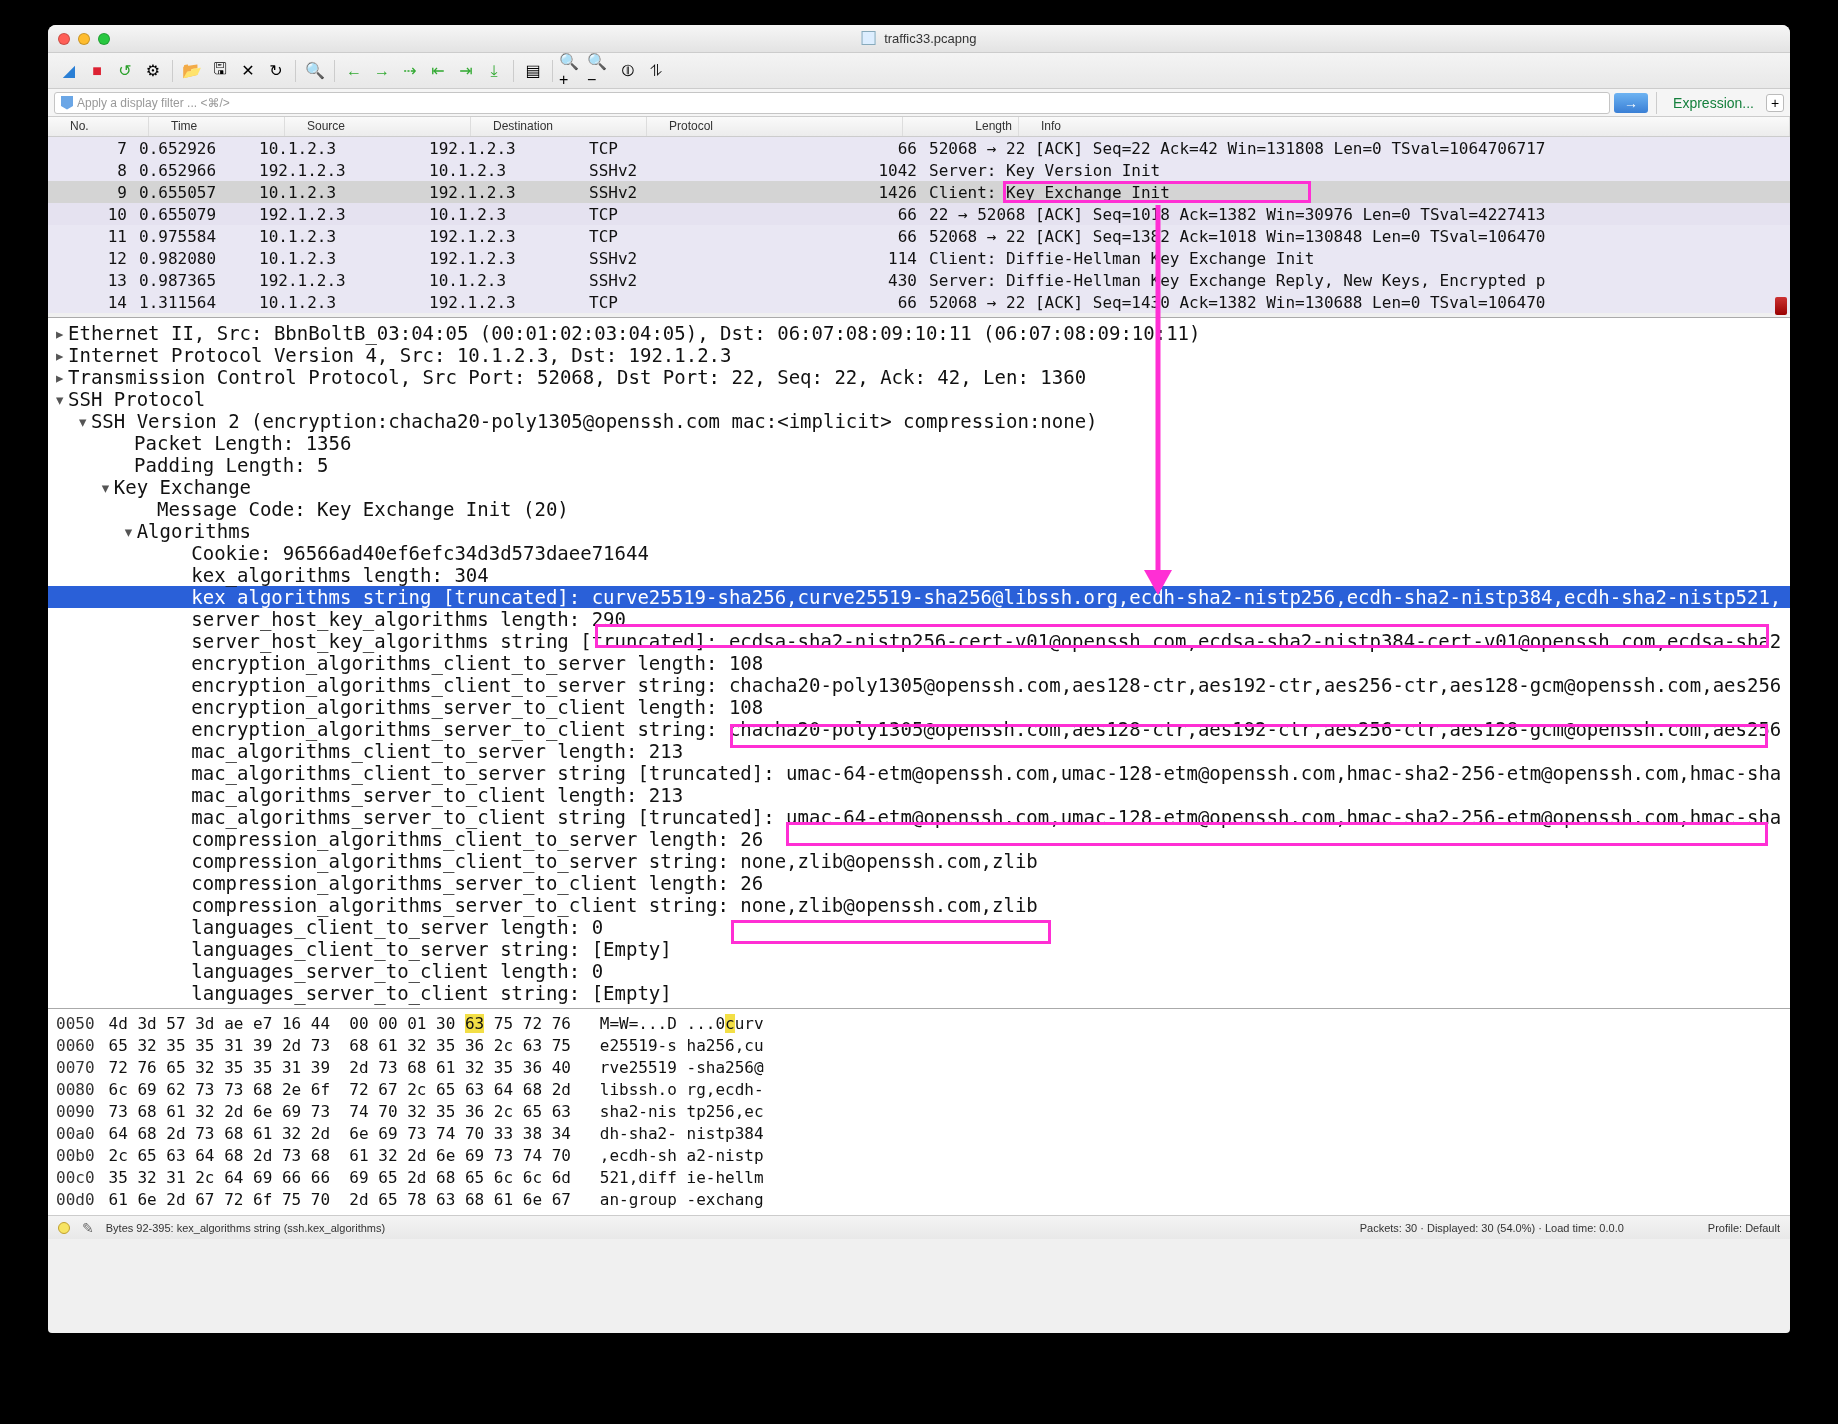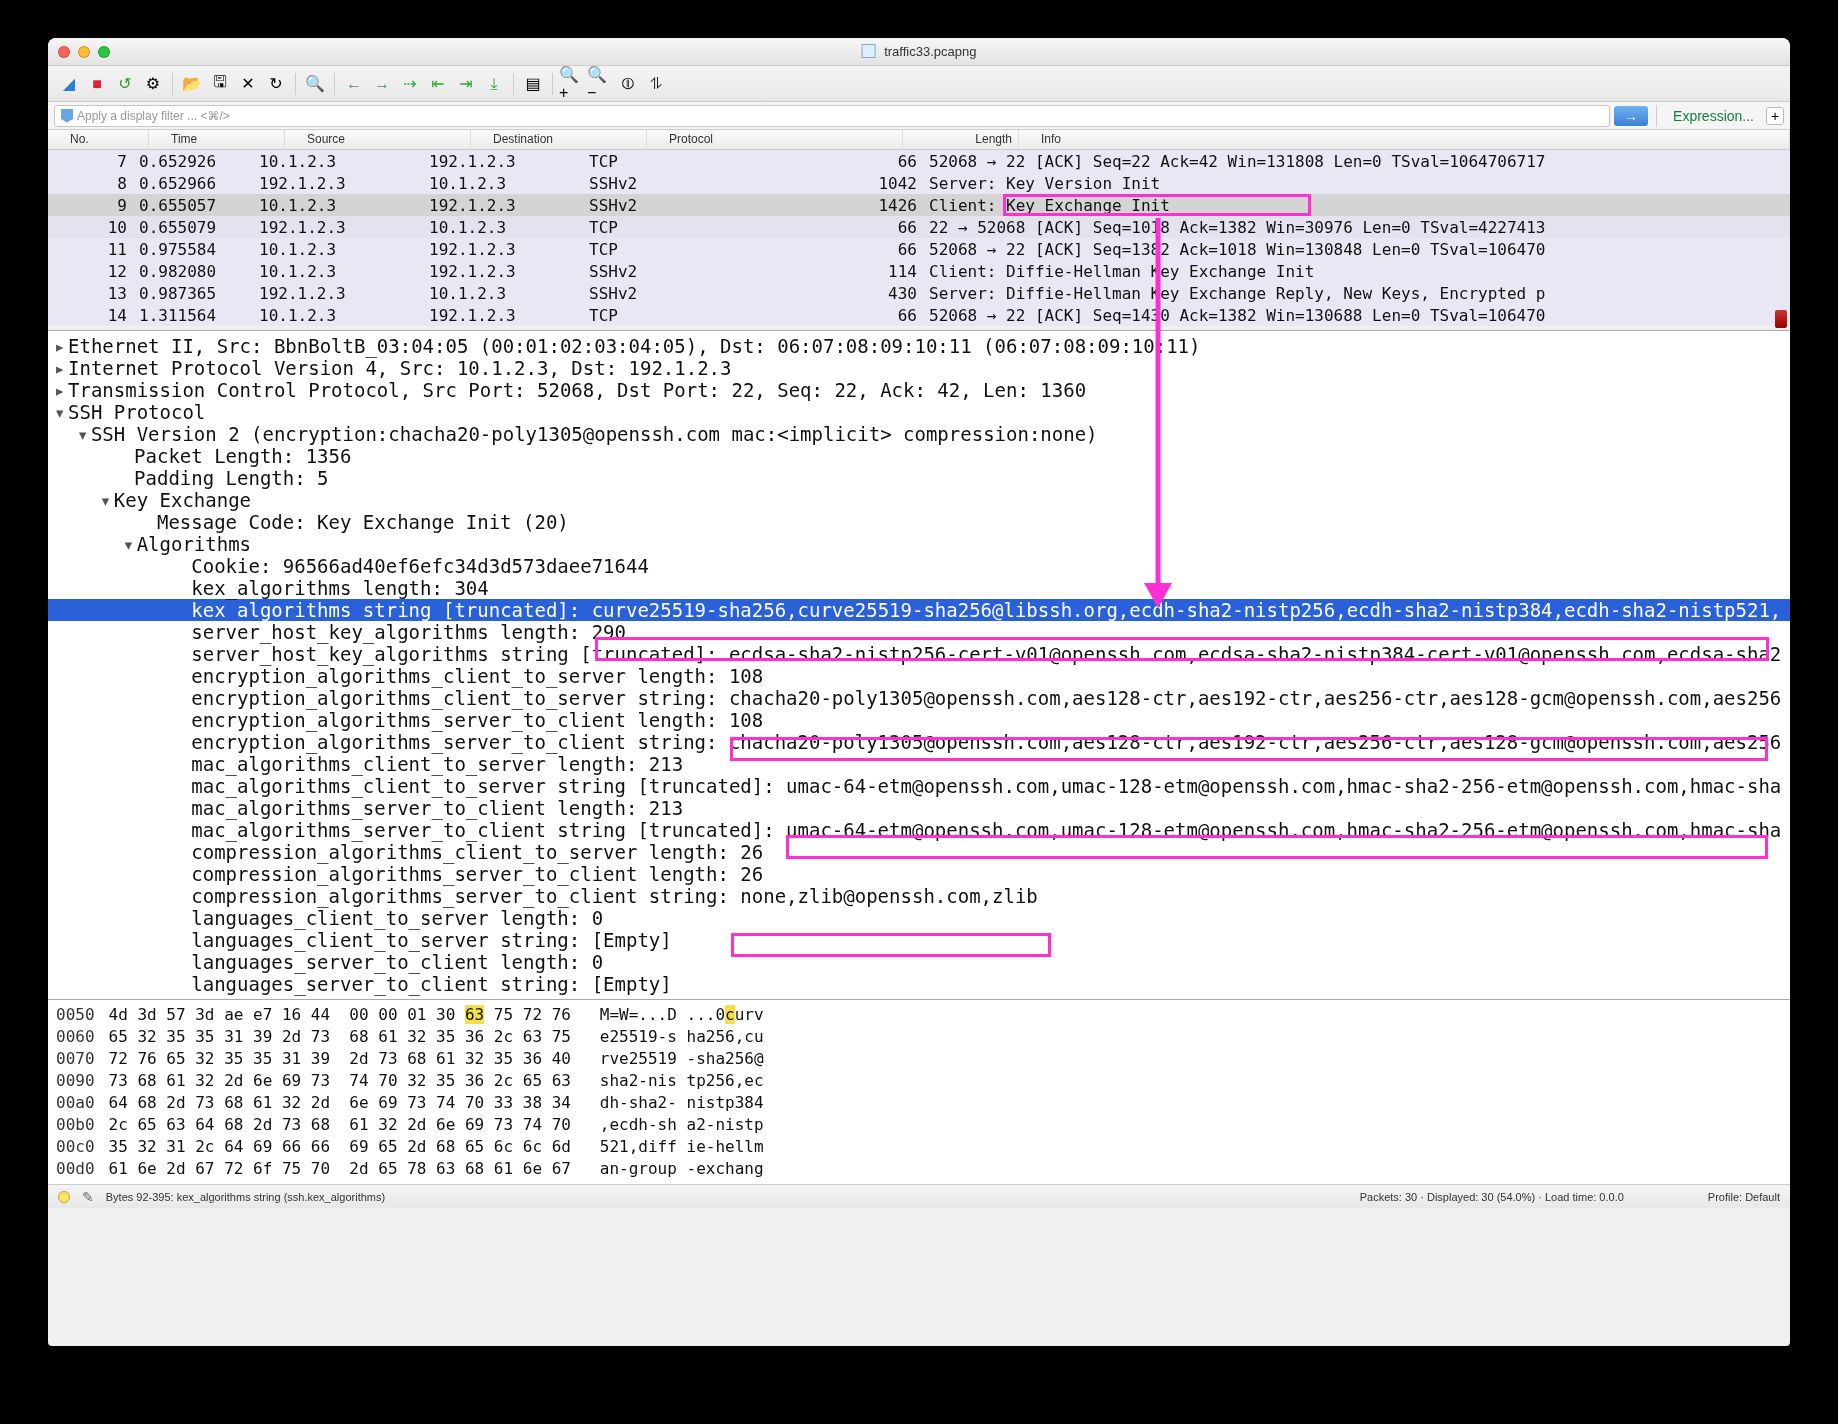--- a/index.html
+++ b/index.html
@@ -7,21 +7,21 @@
     background: #000;
     font-family: "Lucida Grande", Arial, sans-serif;
     font-size: 12px;
     width: 1838px;
     height: 1424px;
     position: relative;
   }
   .window {
     position: absolute;
     left: 48px;
-    top: 38px;
+    top: 25px;
     width: 1742px;
     height: 1308px;
     background: #f0f0f0;
     border-radius: 8px 8px 4px 4px;
     box-shadow: 0 12px 40px rgba(0,0,0,0.45);
     display: flex;
     flex-direction: column;
     overflow: hidden;
   }
   .titlebar {
@@ -229,32 +229,34 @@
     <div class="d-line">            <span>server_host_key_algorithms string [truncated]: ecdsa-sha2-nistp256-cert-v01@openssh.com,ecdsa-sha2-nistp384-cert-v01@openssh.com,ecdsa-sha2</span></div>
     <div class="d-line">            <span>encryption_algorithms_client_to_server length: 108</span></div>
     <div class="d-line">            <span>encryption_algorithms_client_to_server string: </span><span>chacha20-poly1305@openssh.com,aes128-ctr,aes192-ctr,aes256-ctr,aes128-gcm@openssh.com,aes256</span></div>
     <div class="d-line">            <span>encryption_algorithms_server_to_client length: 108</span></div>
     <div class="d-line">            <span>encryption_algorithms_server_to_client string: chacha20-poly1305@openssh.com,aes128-ctr,aes192-ctr,aes256-ctr,aes128-gcm@openssh.com,aes256</span></div>
     <div class="d-line">            <span>mac_algorithms_client_to_server length: 213</span></div>
     <div class="d-line">            <span>mac_algorithms_client_to_server string [truncated]: </span><span>umac-64-etm@openssh.com,umac-128-etm@openssh.com,hmac-sha2-256-etm@openssh.com,hmac-sha</span></div>
     <div class="d-line">            <span>mac_algorithms_server_to_client length: 213</span></div>
     <div class="d-line">            <span>mac_algorithms_server_to_client string [truncated]: umac-64-etm@openssh.com,umac-128-etm@openssh.com,hmac-sha2-256-etm@openssh.com,hmac-sha</span></div>
     <div class="d-line">            <span>compression_algorithms_client_to_server length: 26</span></div>
+    <div class="d-line">            <span>compression_algorithms_client_to_server string: </span><span>none,zlib@openssh.com,zlib</span></div>
     <div class="d-line">            <span>compression_algorithms_server_to_client length: 26</span></div>
     <div class="d-line">            <span>compression_algorithms_server_to_client string: none,zlib@openssh.com,zlib</span></div>
     <div class="d-line">            <span>languages_client_to_server length: 0</span></div>
     <div class="d-line">            <span>languages_client_to_server string: [Empty]</span></div>
     <div class="d-line">            <span>languages_server_to_client length: 0</span></div>
     <div class="d-line">            <span>languages_server_to_client string: [Empty]</span></div>
   </div>
 
   <div class="hex" id="hex">
       <div class="hex-row"><span class="off">0050</span>4d 3d 57 3d ae e7 16 44  00 00 01 30 <span class="hlt">63</span> 75 72 76   M=W=...D ...0<span class="hlt">c</span>urv</div>
       <div class="hex-row"><span class="off">0060</span>65 32 35 35 31 39 2d 73  68 61 32 35 36 2c 63 75   e25519-s ha256,cu</div>
       <div class="hex-row"><span class="off">0070</span>72 76 65 32 35 35 31 39  2d 73 68 61 32 35 36 40   rve25519 -sha256@</div>
+      <div class="hex-row"><span class="off">0080</span>6c 69 62 73 73 68 2e 6f  72 67 2c 65 63 64 68 2d   libssh.o rg,ecdh-</div>
       <div class="hex-row"><span class="off">0090</span>73 68 61 32 2d 6e 69 73  74 70 32 35 36 2c 65 63   sha2-nis tp256,ec</div>
       <div class="hex-row"><span class="off">00a0</span>64 68 2d 73 68 61 32 2d  6e 69 73 74 70 33 38 34   dh-sha2- nistp384</div>
       <div class="hex-row"><span class="off">00b0</span>2c 65 63 64 68 2d 73 68  61 32 2d 6e 69 73 74 70   ,ecdh-sh a2-nistp</div>
       <div class="hex-row"><span class="off">00c0</span>35 32 31 2c 64 69 66 66  69 65 2d 68 65 6c 6c 6d   521,diff ie-hellm</div>
       <div class="hex-row"><span class="off">00d0</span>61 6e 2d 67 72 6f 75 70  2d 65 78 63 68 61 6e 67   an-group -exchang</div>
     </div>
 
   <div class="status">
     <span class="bullet"></span>
     <span style="font-size:14px;color:#666">✎</span>

